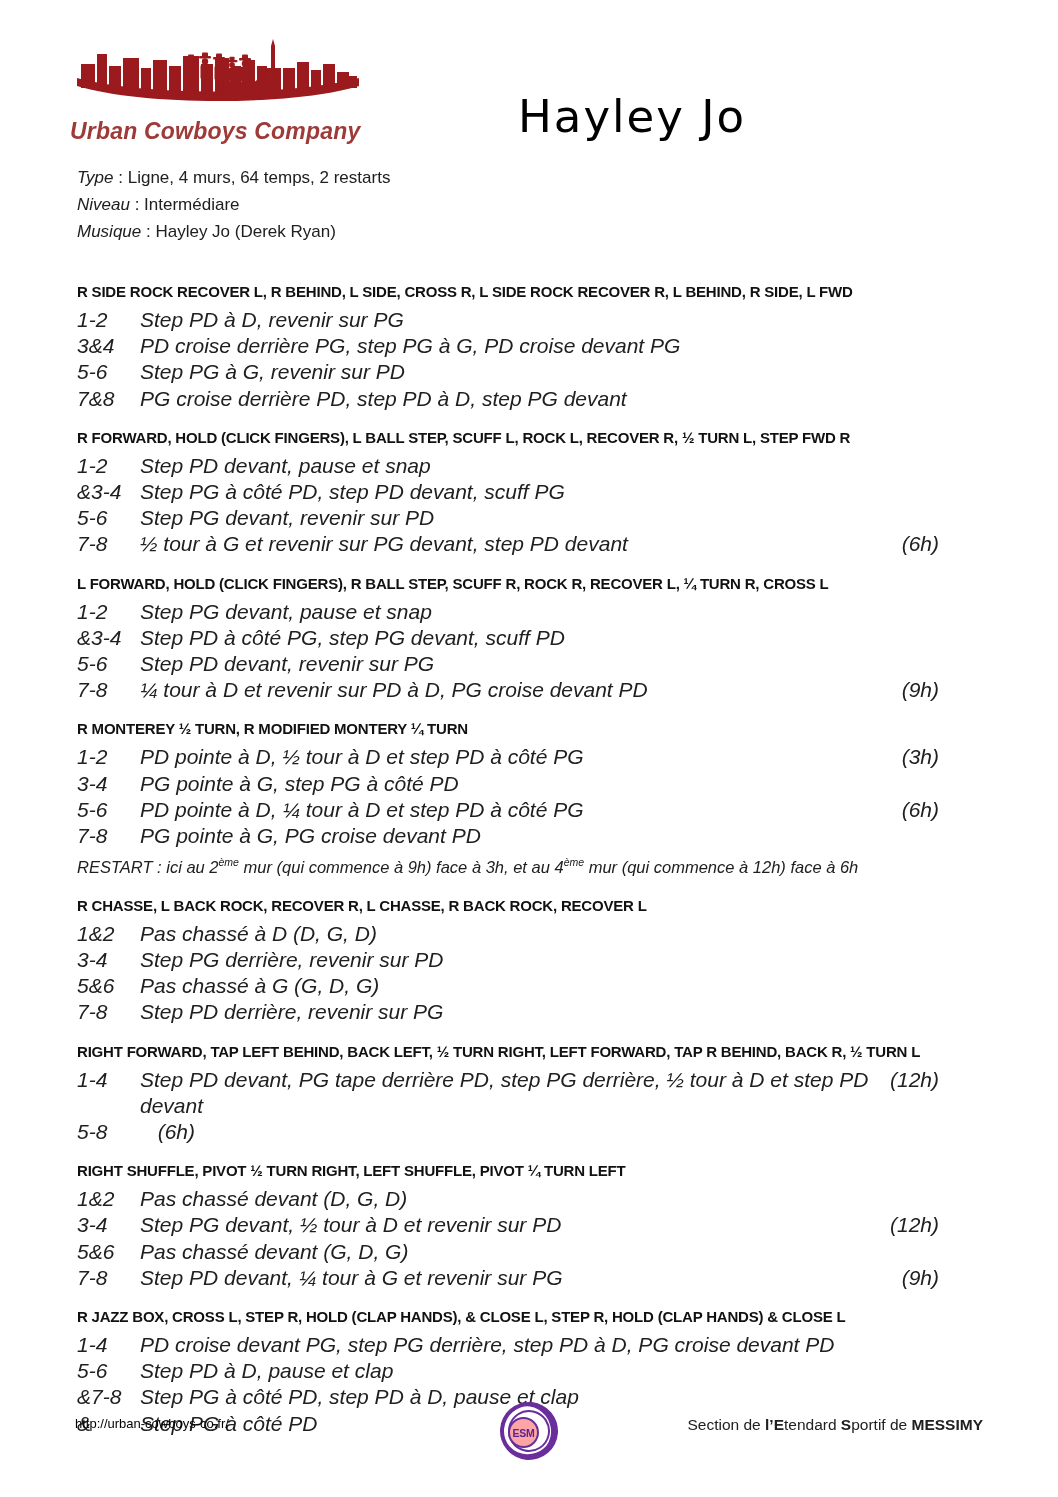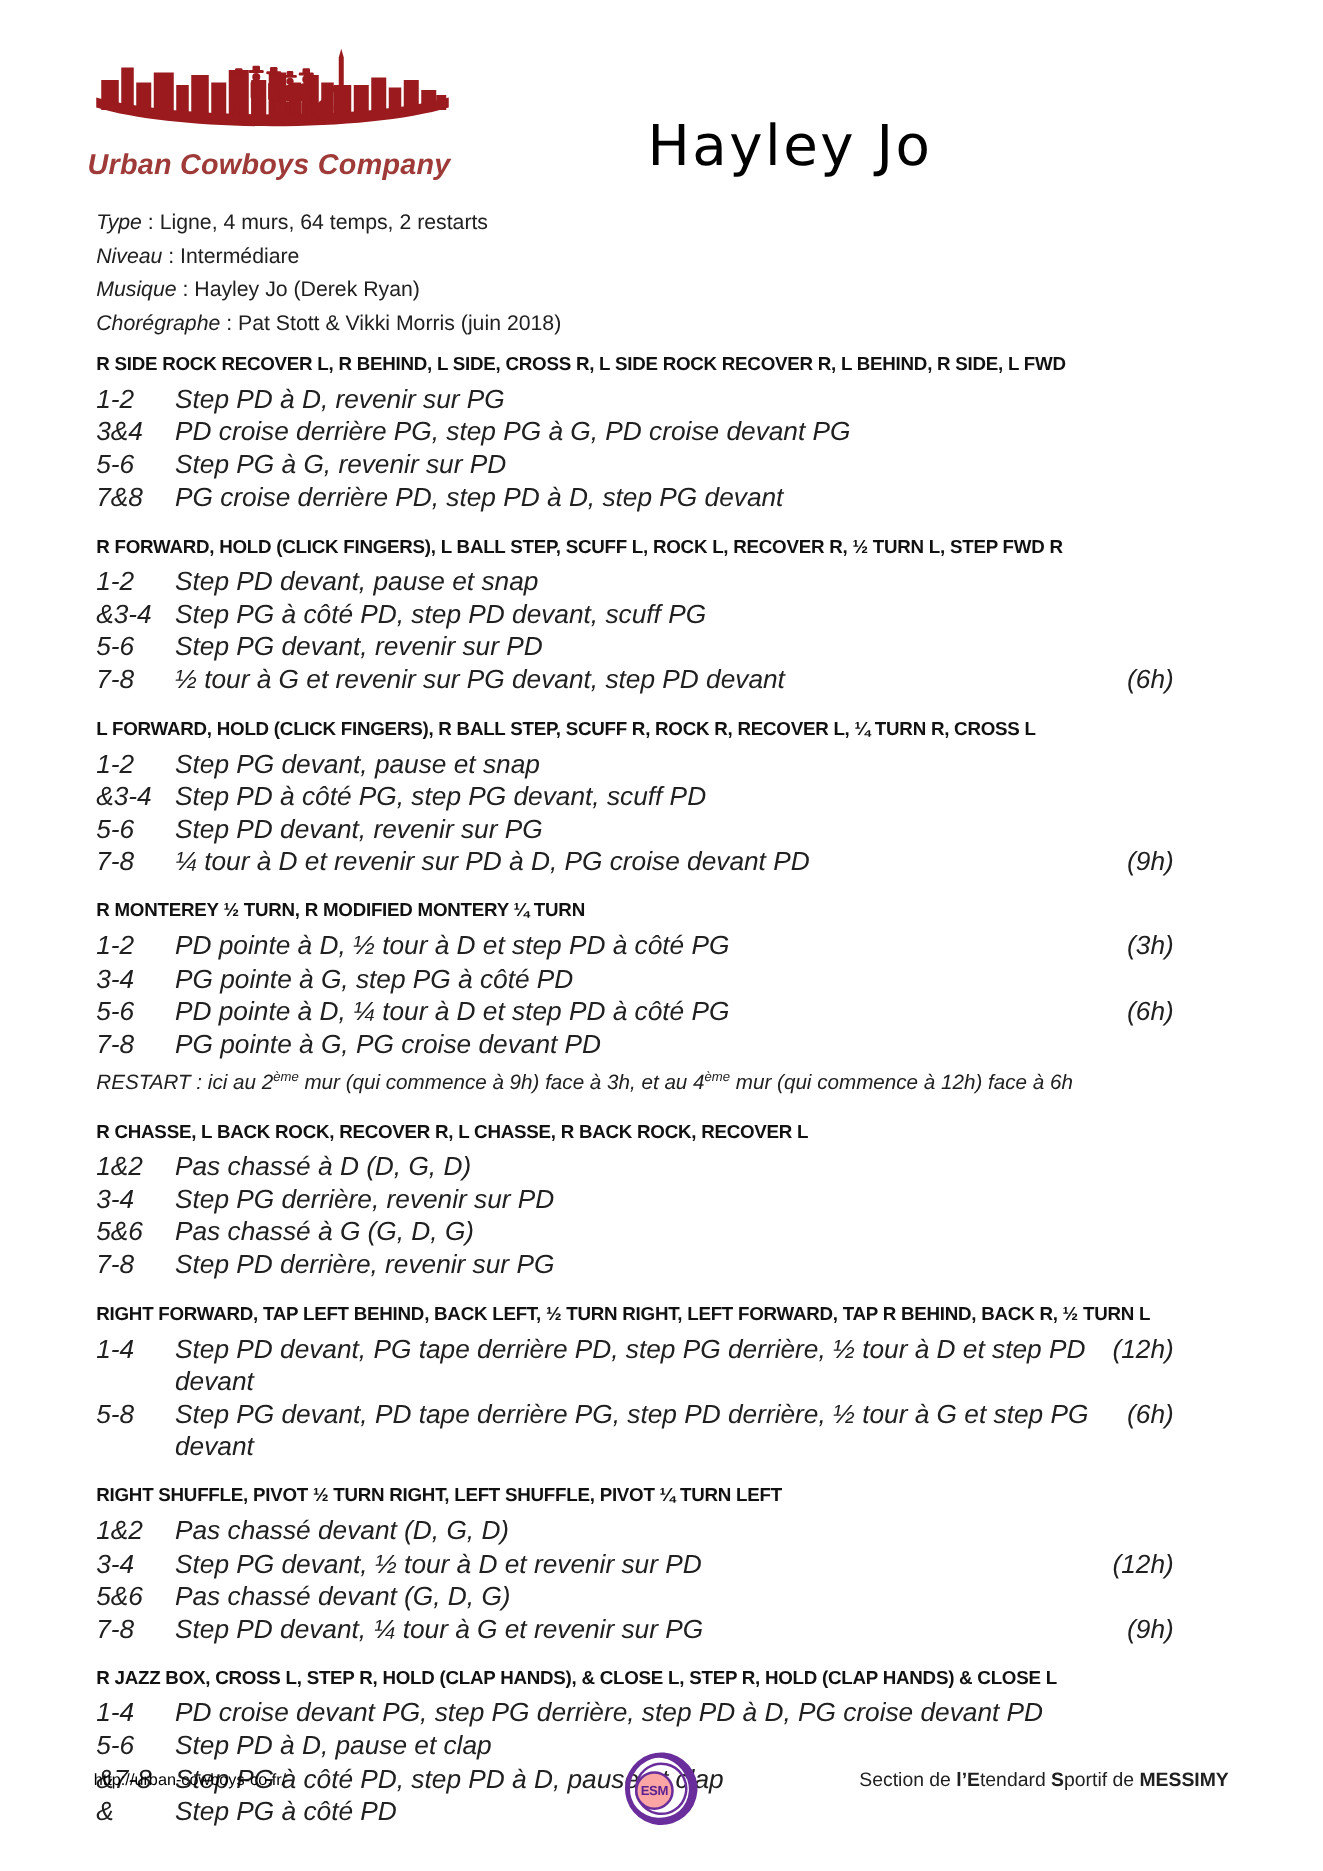--- a/index.html
+++ b/index.html
@@ -144,21 +144,20 @@
     </svg>
     <div class="logo-name">Urban Cowboys Company</div>
   </div>
 
   <div class="doc-title">Hayley Jo</div>
 
   <div class="meta">
     <div><span class="meta-label">Type</span><span class="keep-ws"> : Ligne, 4 murs, 64 temps, 2 restarts</span></div>
     <div><span class="meta-label">Niveau</span><span class="keep-ws"> : Intermédiare</span></div>
     <div><span class="meta-label">Musique</span><span class="keep-ws"> : Hayley Jo (Derek Ryan)</span></div>
-    <div><span class="meta-label">Chorégraphe</span><span class="keep-ws"> : Pat Stott &amp; Vikki Morris (juin 2018)</span></div>
   </div>
 
   <div class="sheet">
 
     <div class="section">
       <div class="section-title">R SIDE ROCK RECOVER L, R BEHIND, L SIDE, CROSS R, L SIDE ROCK RECOVER R, L BEHIND, R SIDE, L FWD</div>
       <div class="row">
           <span class="cnt">1-2</span>
           <span class="txt">Step PD à D, revenir sur PG</span>
           <span class="clk"></span>
@@ -279,21 +278,20 @@
 
     <div class="section">
       <div class="section-title">RIGHT FORWARD, TAP LEFT BEHIND, BACK LEFT, ½ TURN RIGHT, LEFT FORWARD, TAP R BEHIND, BACK R, ½ TURN L</div>
       <div class="row">
           <span class="cnt">1-4</span>
           <span class="txt">Step PD devant, PG tape derrière PD, step PG derrière, ½ tour à D et step PD devant</span>
           <span class="clk">(12h)</span>
         </div>
       <div class="row">
           <span class="cnt">5-8</span>
-          <span class="txt">Step PG devant, PD tape derrière PG, step PD derrière, ½ tour à G et step PG devant</span>
           <span class="clk">(6h)</span>
         </div>
     </div>
 
     <div class="section">
       <div class="section-title">RIGHT SHUFFLE, PIVOT ½ TURN RIGHT, LEFT SHUFFLE, PIVOT ¼ TURN LEFT</div>
       <div class="row">
           <span class="cnt">1&amp;2</span>
           <span class="txt">Pas chassé devant (D, G, D)</span>
           <span class="clk"></span>

